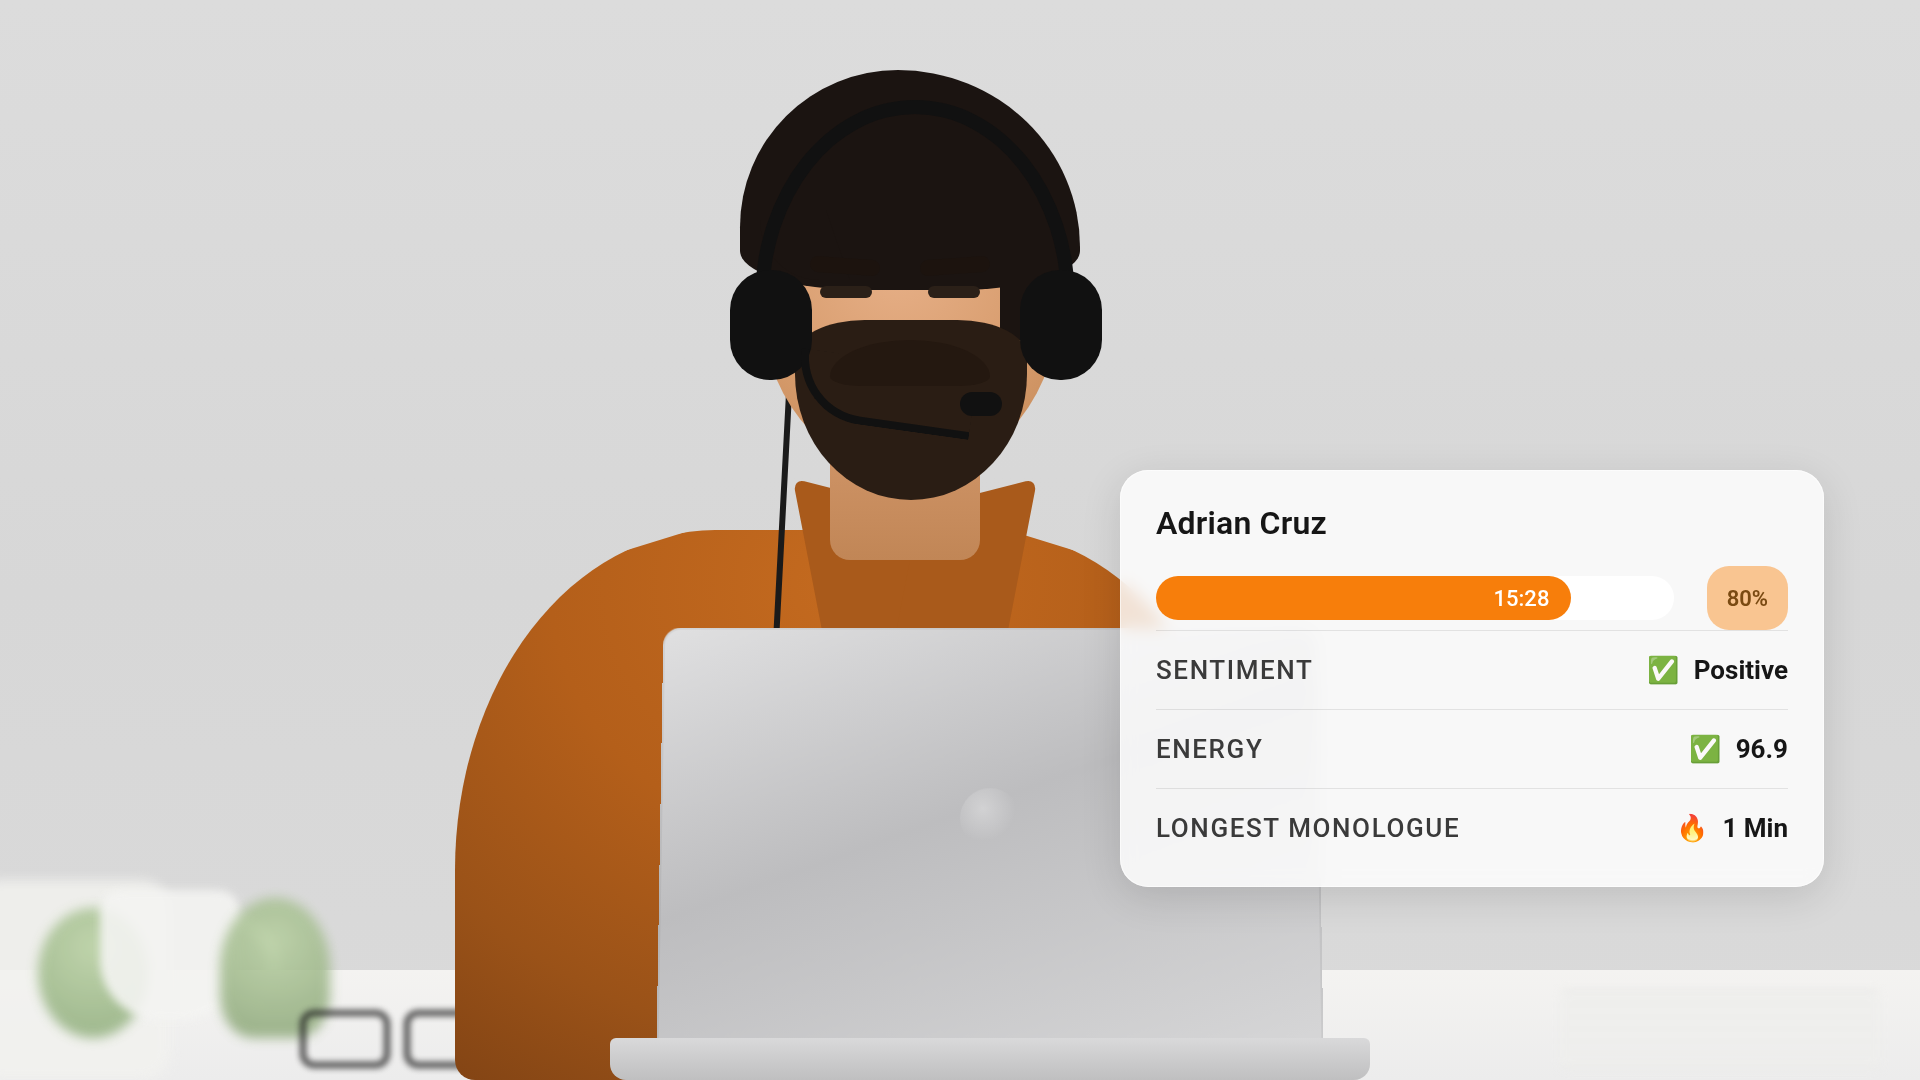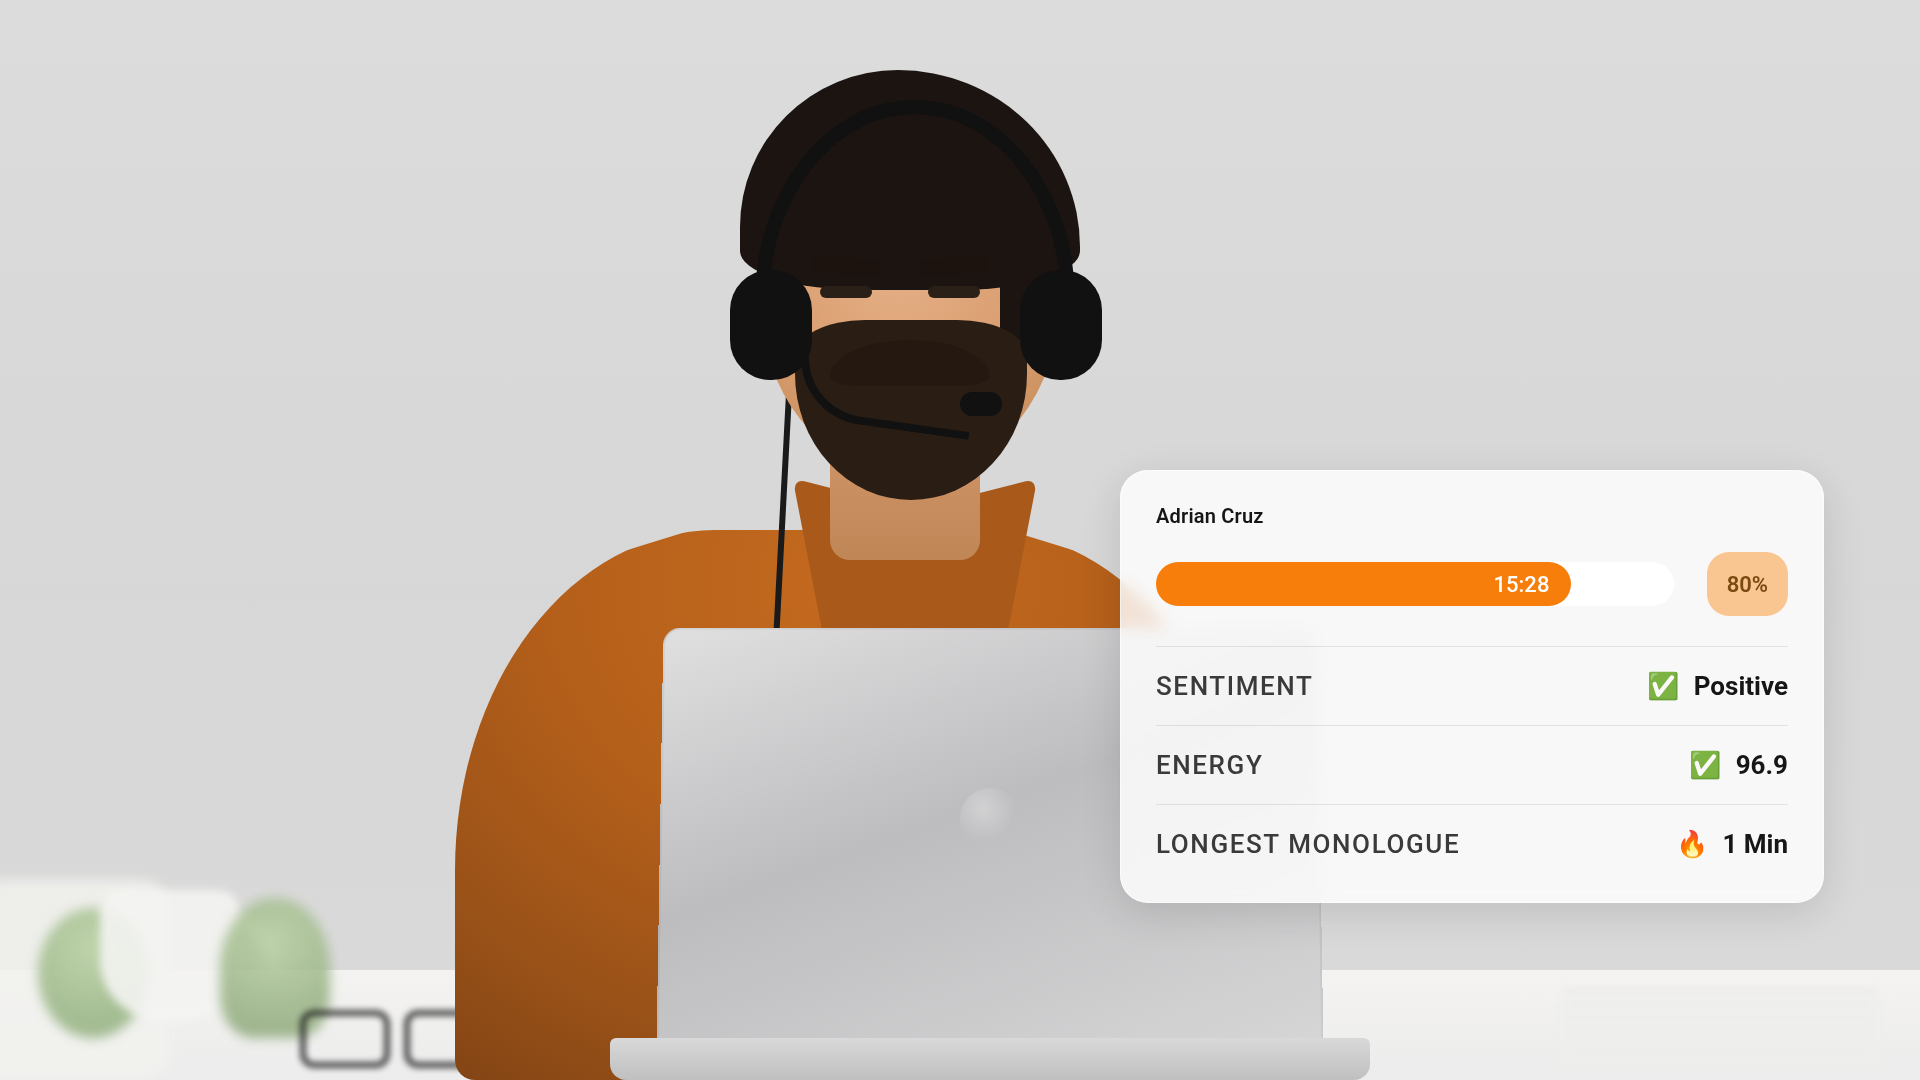--- a/index.html
+++ b/index.html
@@ -214,31 +214,30 @@
     right: 96px;
     top: 470px;
     width: 632px;
     padding: 34px 36px 20px;
     background: rgba(255,255,255,0.82);
     border-radius: 28px;
     box-shadow: 0 10px 40px rgba(0,0,0,0.12), 0 0 0 1px rgba(255,255,255,.6) inset;
     backdrop-filter: blur(8px);
   }
   .card-name{
-    font-size: 20px;
+    font-size: 32px;
     font-weight: 650;
     color:#161616;
     margin-bottom: 24px;
     letter-spacing:.2px;
   }
   .progress-row{
     display:flex;
     align-items:center;
     gap:33px;
-    margin-bottom: 30px;
   }
   .progress-track{
     position:relative;
     flex:1;
     height:44px;
     background:#ffffff;
     border-radius:22px;
   }
   .progress-fill{
     position:absolute;

